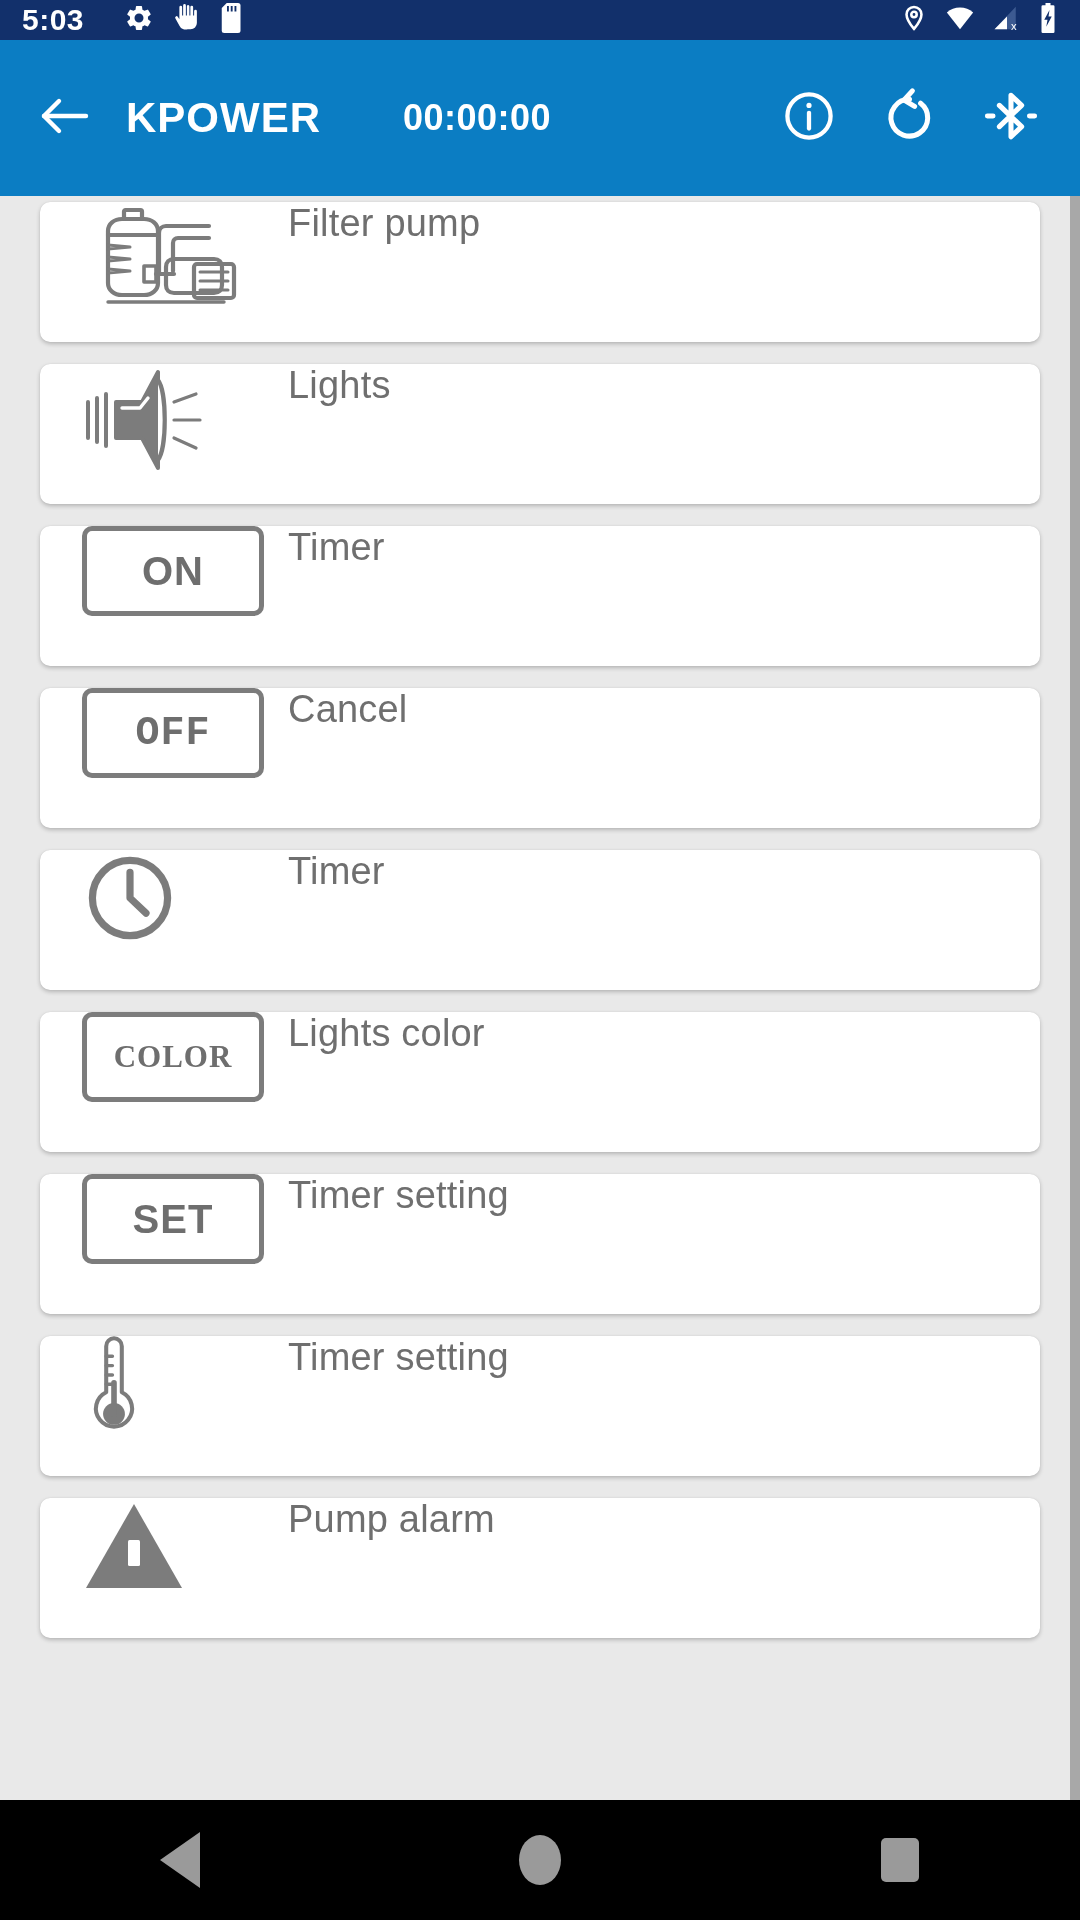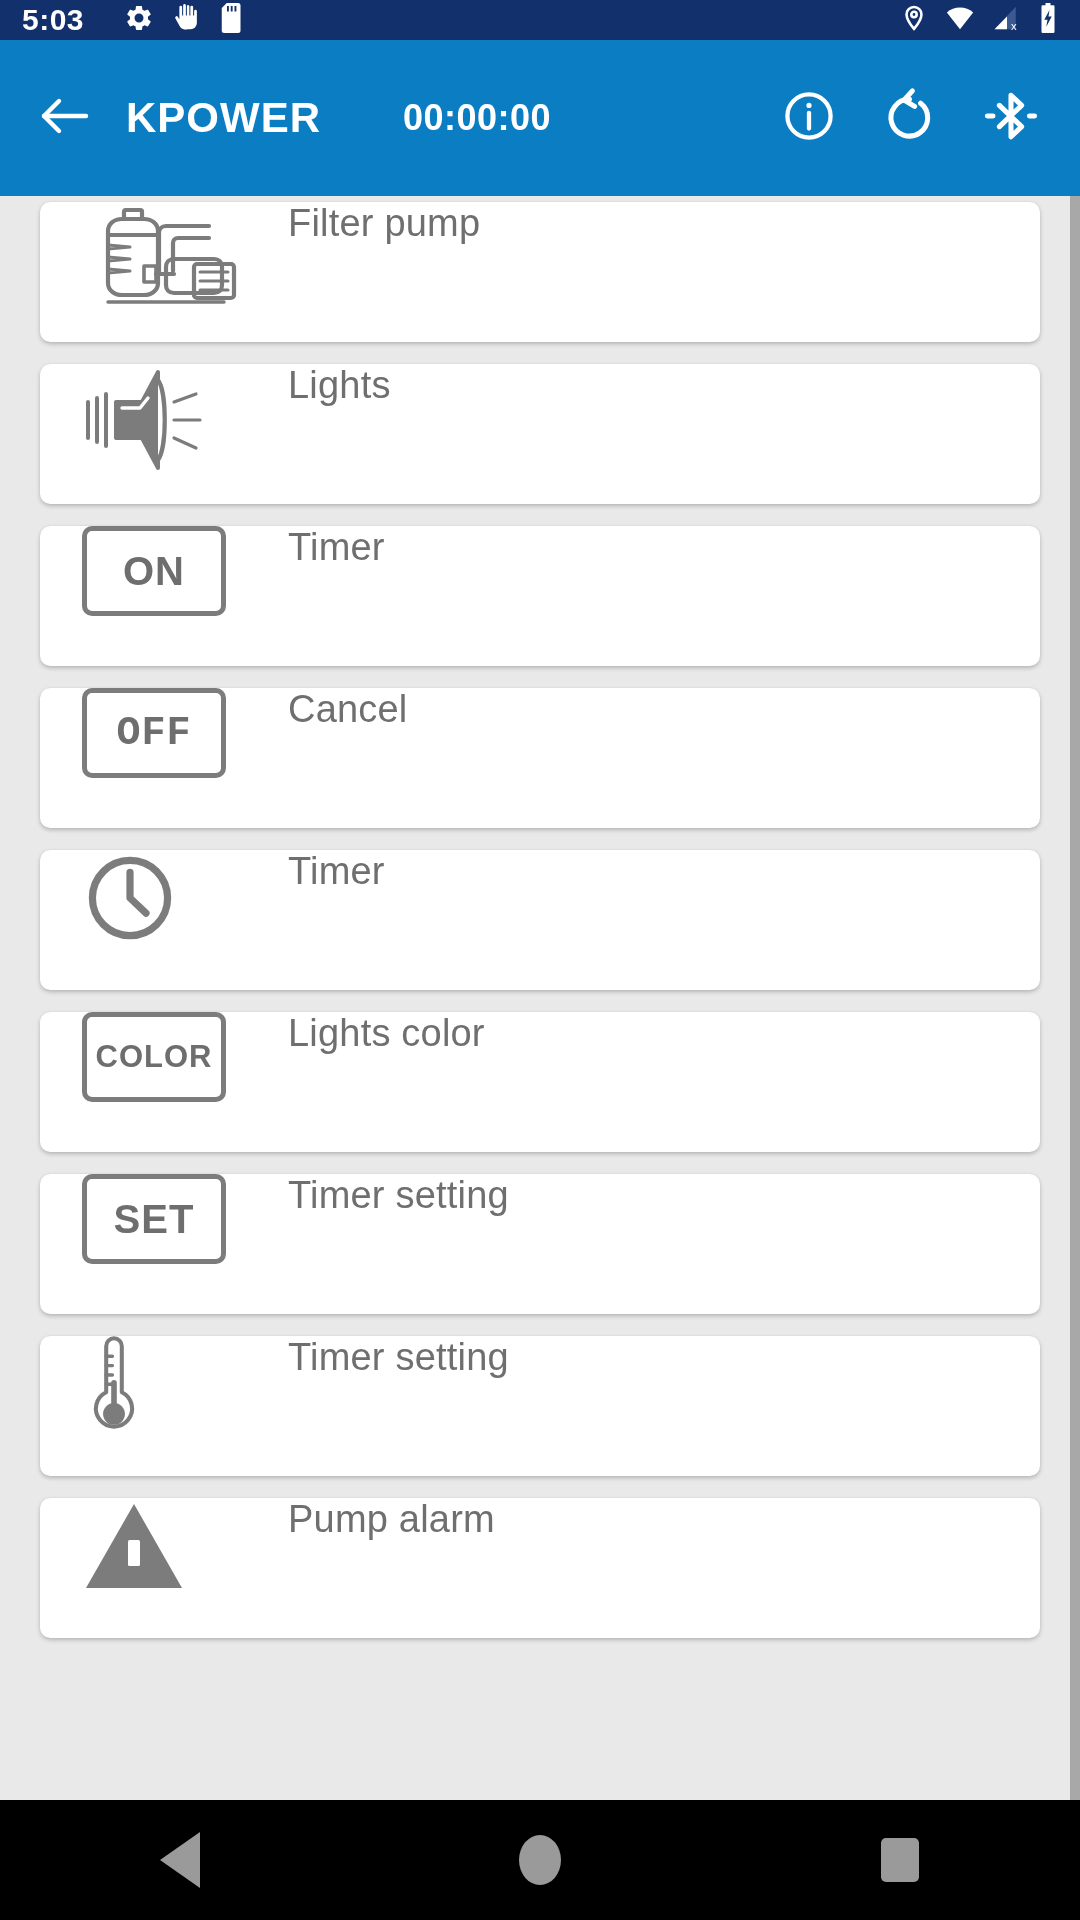--- a/index.html
+++ b/index.html
@@ -56,29 +56,29 @@
     padding-left:42px;
     cursor:pointer;
   }
   .icon-slot{
     width:206px; min-width:206px;
     display:flex; align-items:center; justify-content:flex-start;
   }
   .btn-box{
     border:5px solid #7c7c7c;
     border-radius:10px;
-    width:144px; height:90px;
+    width:182px; height:90px;
     display:flex; align-items:center; justify-content:center;
     color:#6e6e6e; font-weight:700;
     letter-spacing:1px;
     background:#fff;
   }
   .btn-box.lbl-on   { font-size:40px; }
   .btn-box.lbl-off  { font-size:40px;font-family:Liberation Mono, monospace; }
-  .btn-box.lbl-color{ font-size:31px; }
+  .btn-box.lbl-color{ font-size:31px;font-family:Liberation Serif, serif; }
   .btn-box.lbl-set  { font-size:40px; }
   .row-label{
     font-size:38px; color:#6f6f6f; font-weight:400;
     letter-spacing:.2px;
   }
 
   
   .scrollbar-track{
     position:absolute; top:0; right:0; width:10px; bottom:0;
     background:#a8a8a8;

